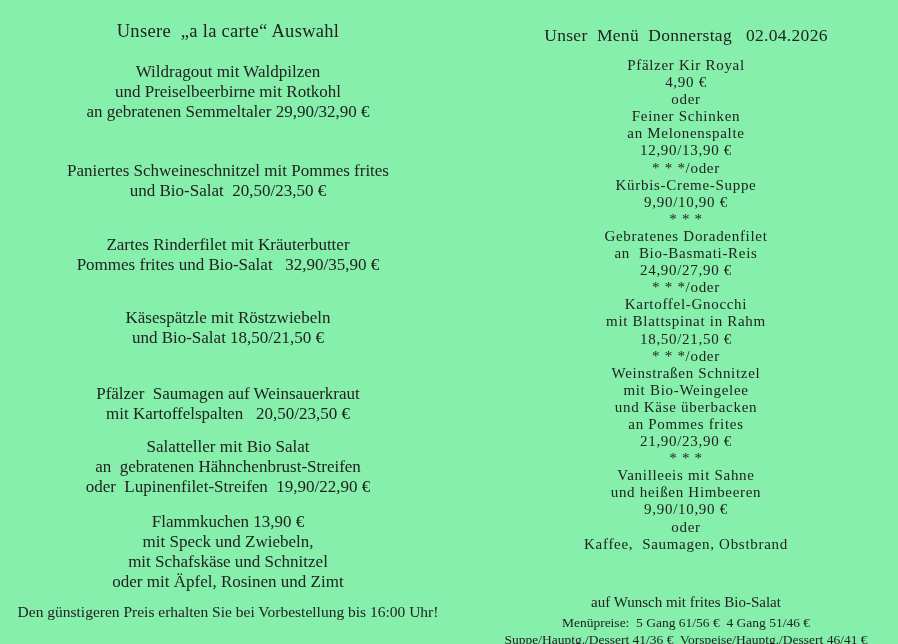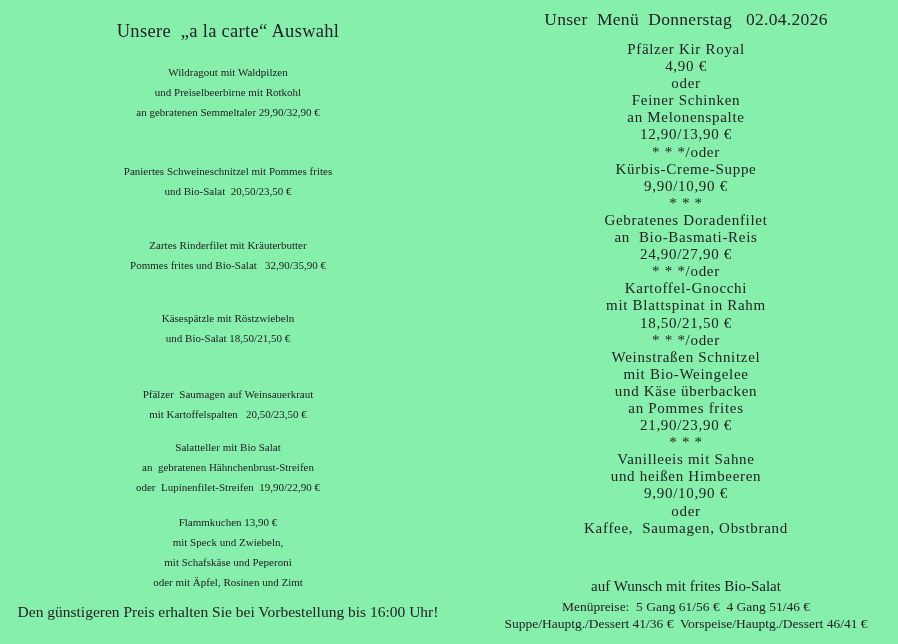--- a/index.html
+++ b/index.html
@@ -7,31 +7,31 @@
   body {
     background: #ffffff;
     font-family: "Liberation Serif", serif;
     color: #222222;
     position: relative;
     overflow: hidden;
   }
   .page { position: absolute; inset: 0; background: #86efac; }
 
   .col-left  { position: absolute; left: 8px;   top: 0; width: 440px; height: 644px; }
-  .col-right { position: absolute; left: 482px; top: 0; width: 408px; height: 468px; }
+  .col-right { position: absolute; left: 482px; top: 16px; width: 408px; height: 468px; }
 
   .line { white-space: pre; }
 
   .heading-left {
     position: absolute; top: 21px; width: 100%;
     text-align: center; font-size: 18.5px; letter-spacing: 0.3px;
   }
   .menu-item {
     position: absolute; width: 100%;
-    text-align: center; font-size: 11px; line-height: 20px;
+    text-align: center; font-size: 17px; line-height: 20px;
   }
   .footer-left {
     position: absolute; top: 603px; width: 100%;
     text-align: center; font-size: 15.5px;
   }
 
   .heading-right {
     position: absolute; top: 9px; width: 100%;
     text-align: center; font-size: 17.5px; letter-spacing: 0.3px;
   }
@@ -83,21 +83,21 @@
           <div class="line">mit Kartoffelspalten   20,50/23,50 €</div>
         </div>
         <div class="menu-item" style="top: 437px;">
           <div class="line">Salatteller mit Bio Salat</div>
           <div class="line">an  gebratenen Hähnchenbrust-Streifen</div>
           <div class="line">oder  Lupinenfilet-Streifen  19,90/22,90 €</div>
         </div>
         <div class="menu-item" style="top: 512px;">
           <div class="line">Flammkuchen 13,90 €</div>
           <div class="line">mit Speck und Zwiebeln,</div>
-          <div class="line">mit Schafskäse und Peperoni</div>
+          <div class="line">mit Schafskäse und Schnitzel</div>
           <div class="line">oder mit Äpfel, Rosinen und Zimt</div>
         </div>
       </div>
     <div class="footer-left line">Den günstigeren Preis erhalten Sie bei Vorbestellung bis 16:00 Uhr!</div>
   </div>
 
   <div class="col-right">
     <div class="heading-right line">Unser  Menü  Donnerstag   02.04.2026</div>
     <div id="right-lines" class="right-lines">
         <div class="line">Pfälzer Kir Royal</div>

